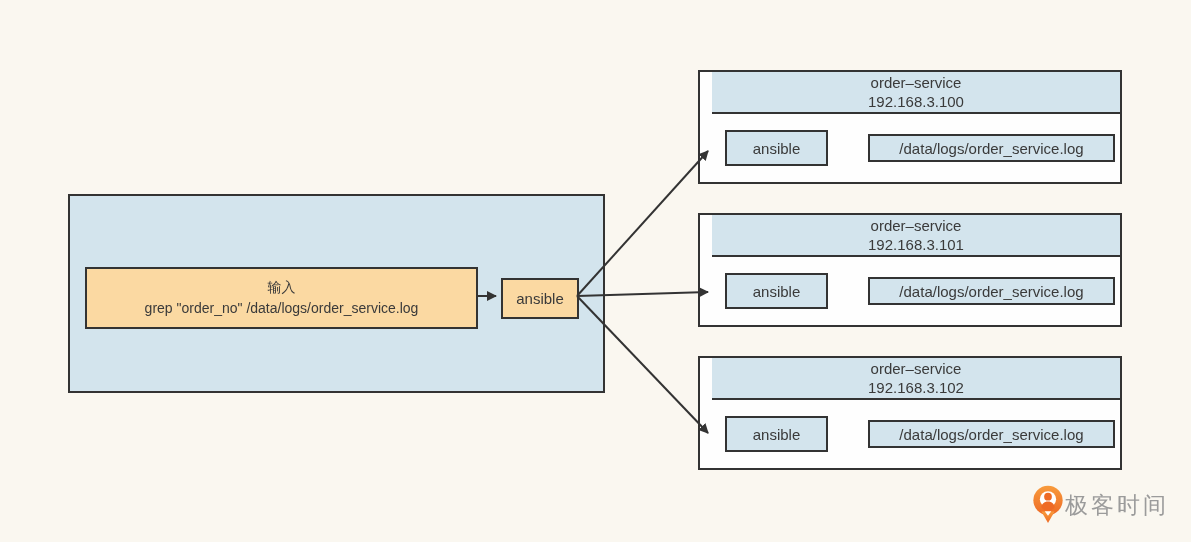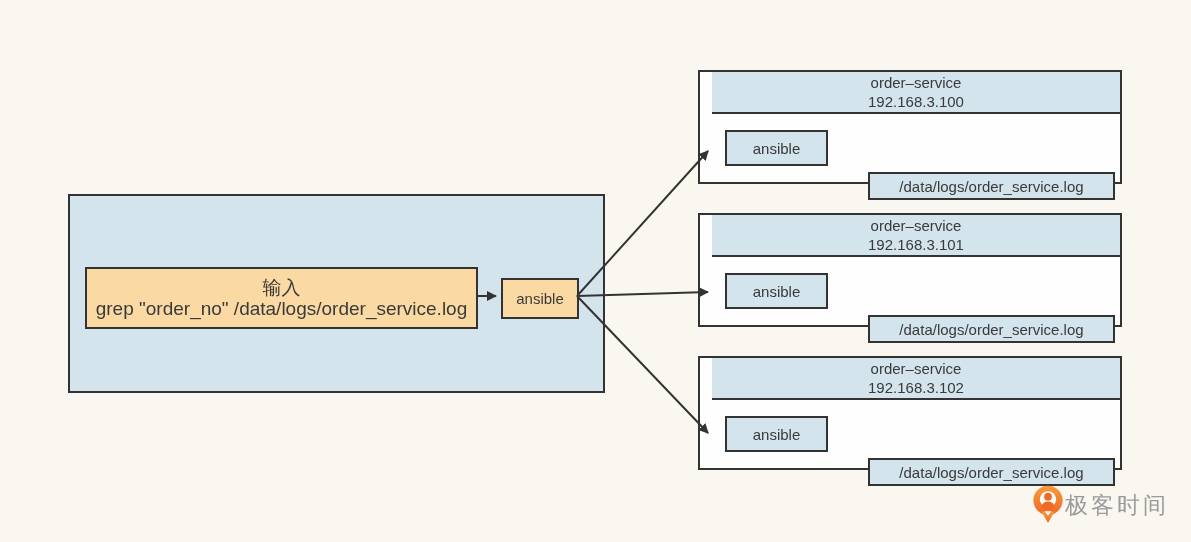--- a/index.html
+++ b/index.html
@@ -24,21 +24,21 @@
 
   
   .main-box{
     position:absolute;left:68px;top:194px;width:537px;height:199px;
     background:var(--blue-fill);border:2px solid var(--border);
   }
   .input-box{
     position:absolute;left:15px;top:71px;width:393px;height:62px;
     background:var(--orange-fill);border:2px solid var(--border);
     display:flex;flex-direction:column;align-items:center;justify-content:center;
-    font-size:19px;line-height:21px;text-align:center;
+    font-size:14px;line-height:21px;text-align:center;
   }
   .ansible-ctrl{
     position:absolute;left:431px;top:82px;width:78px;height:41px;
     background:var(--orange-fill);border:2px solid var(--border);
     display:flex;align-items:center;justify-content:center;font-size:15px;
   }
 
   
   .server{
     position:absolute;left:698px;width:424px;height:114px;
@@ -54,21 +54,21 @@
   }
   .server-body{position:relative;height:68px;}
   .agent-box{
     position:absolute;left:13px;top:16px;width:103px;height:36px;
     background:var(--blue-fill);border:2px solid var(--border);
     display:flex;align-items:center;justify-content:center;font-size:15px;
   }
   .log-box{
     position:absolute;left:156px;top:20px;width:247px;height:28px;
     background:var(--blue-fill);border:2px solid var(--border);
-    display:flex;align-items:center;justify-content:center;font-size:15px;white-space:nowrap;margin-top:38px;
+    display:flex;align-items:center;justify-content:center;font-size:15px;white-space:nowrap;
   }
 
   
   svg.arrows{position:absolute;left:0;top:0;width:1191px;height:542px;pointer-events:none;}
   svg.arrows line{stroke:var(--border);stroke-width:2;}
 
   
   .logo{
     position:absolute;right:22px;top:483px;height:44px;
     display:flex;align-items:center;

